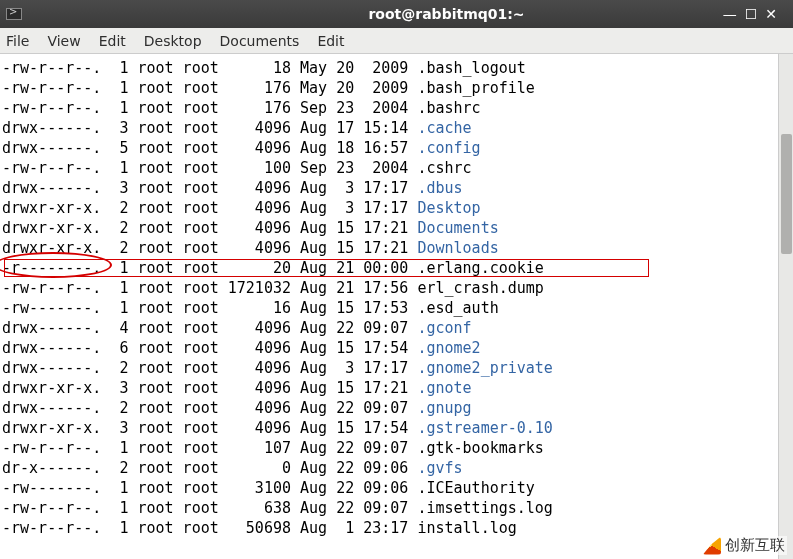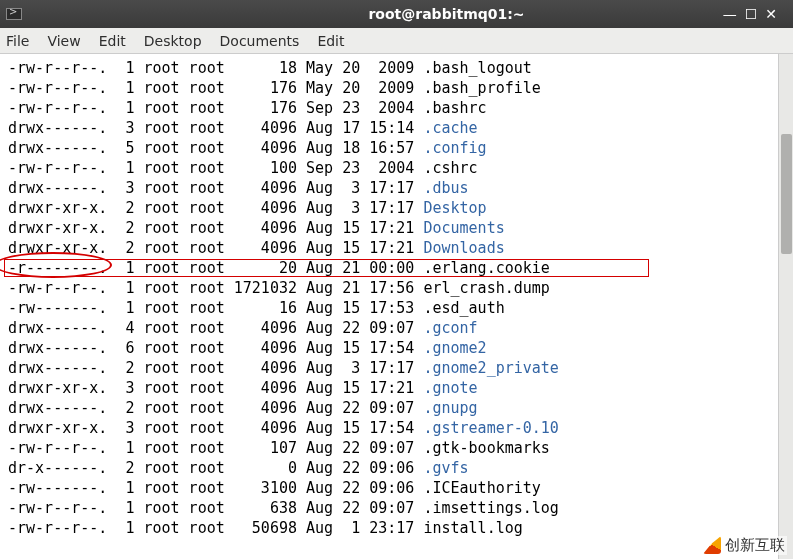--- a/index.html
+++ b/index.html
@@ -46,21 +46,21 @@
     background: #fff;
   }
   .terminal {
     flex:1;
     background: #ffffff;
     font-family: "DejaVu Sans Mono","Liberation Mono", monospace;
     font-size: 15px;
     line-height: 20px;
     white-space: pre;
     color: #000;
-    padding: 4px 0 0 8px;
+    padding: 4px 0 0 2px;
     overflow: hidden;
   }
   .dir { color: #3465a4; font-weight: normal; }
   .scrollbar {
     width: 15px;
     background: #e8e8e6;
     position: relative;
     border-left: 1px solid #ccc;
   }
   .scroll-thumb {
@@ -82,21 +82,21 @@
     position: absolute;
     border: 1px solid #d40000;
     pointer-events: none;
   }
   .watermark {
     position: absolute;
     right: 6px;
     bottom: 4px;
     font-size: 15px;
     color: #333;
-    display:flex; align-items:flex-start; gap:4px;
+    display:flex; align-items:center; gap:4px;
     background: rgba(255,255,255,0.6);
     padding: 0 2px;
   }
   .watermark .wm-icon {
     width:18px;height:18px;position:relative;
   }
   .watermark .wm-icon::before{
     content:""; position:absolute; inset:0;
     background: conic-gradient(#f7a400 0 120deg,#e03c00 120deg 240deg,#ffd24d 240deg 360deg);
     clip-path: polygon(100% 0,100% 100%,0 100%,45% 45%);

